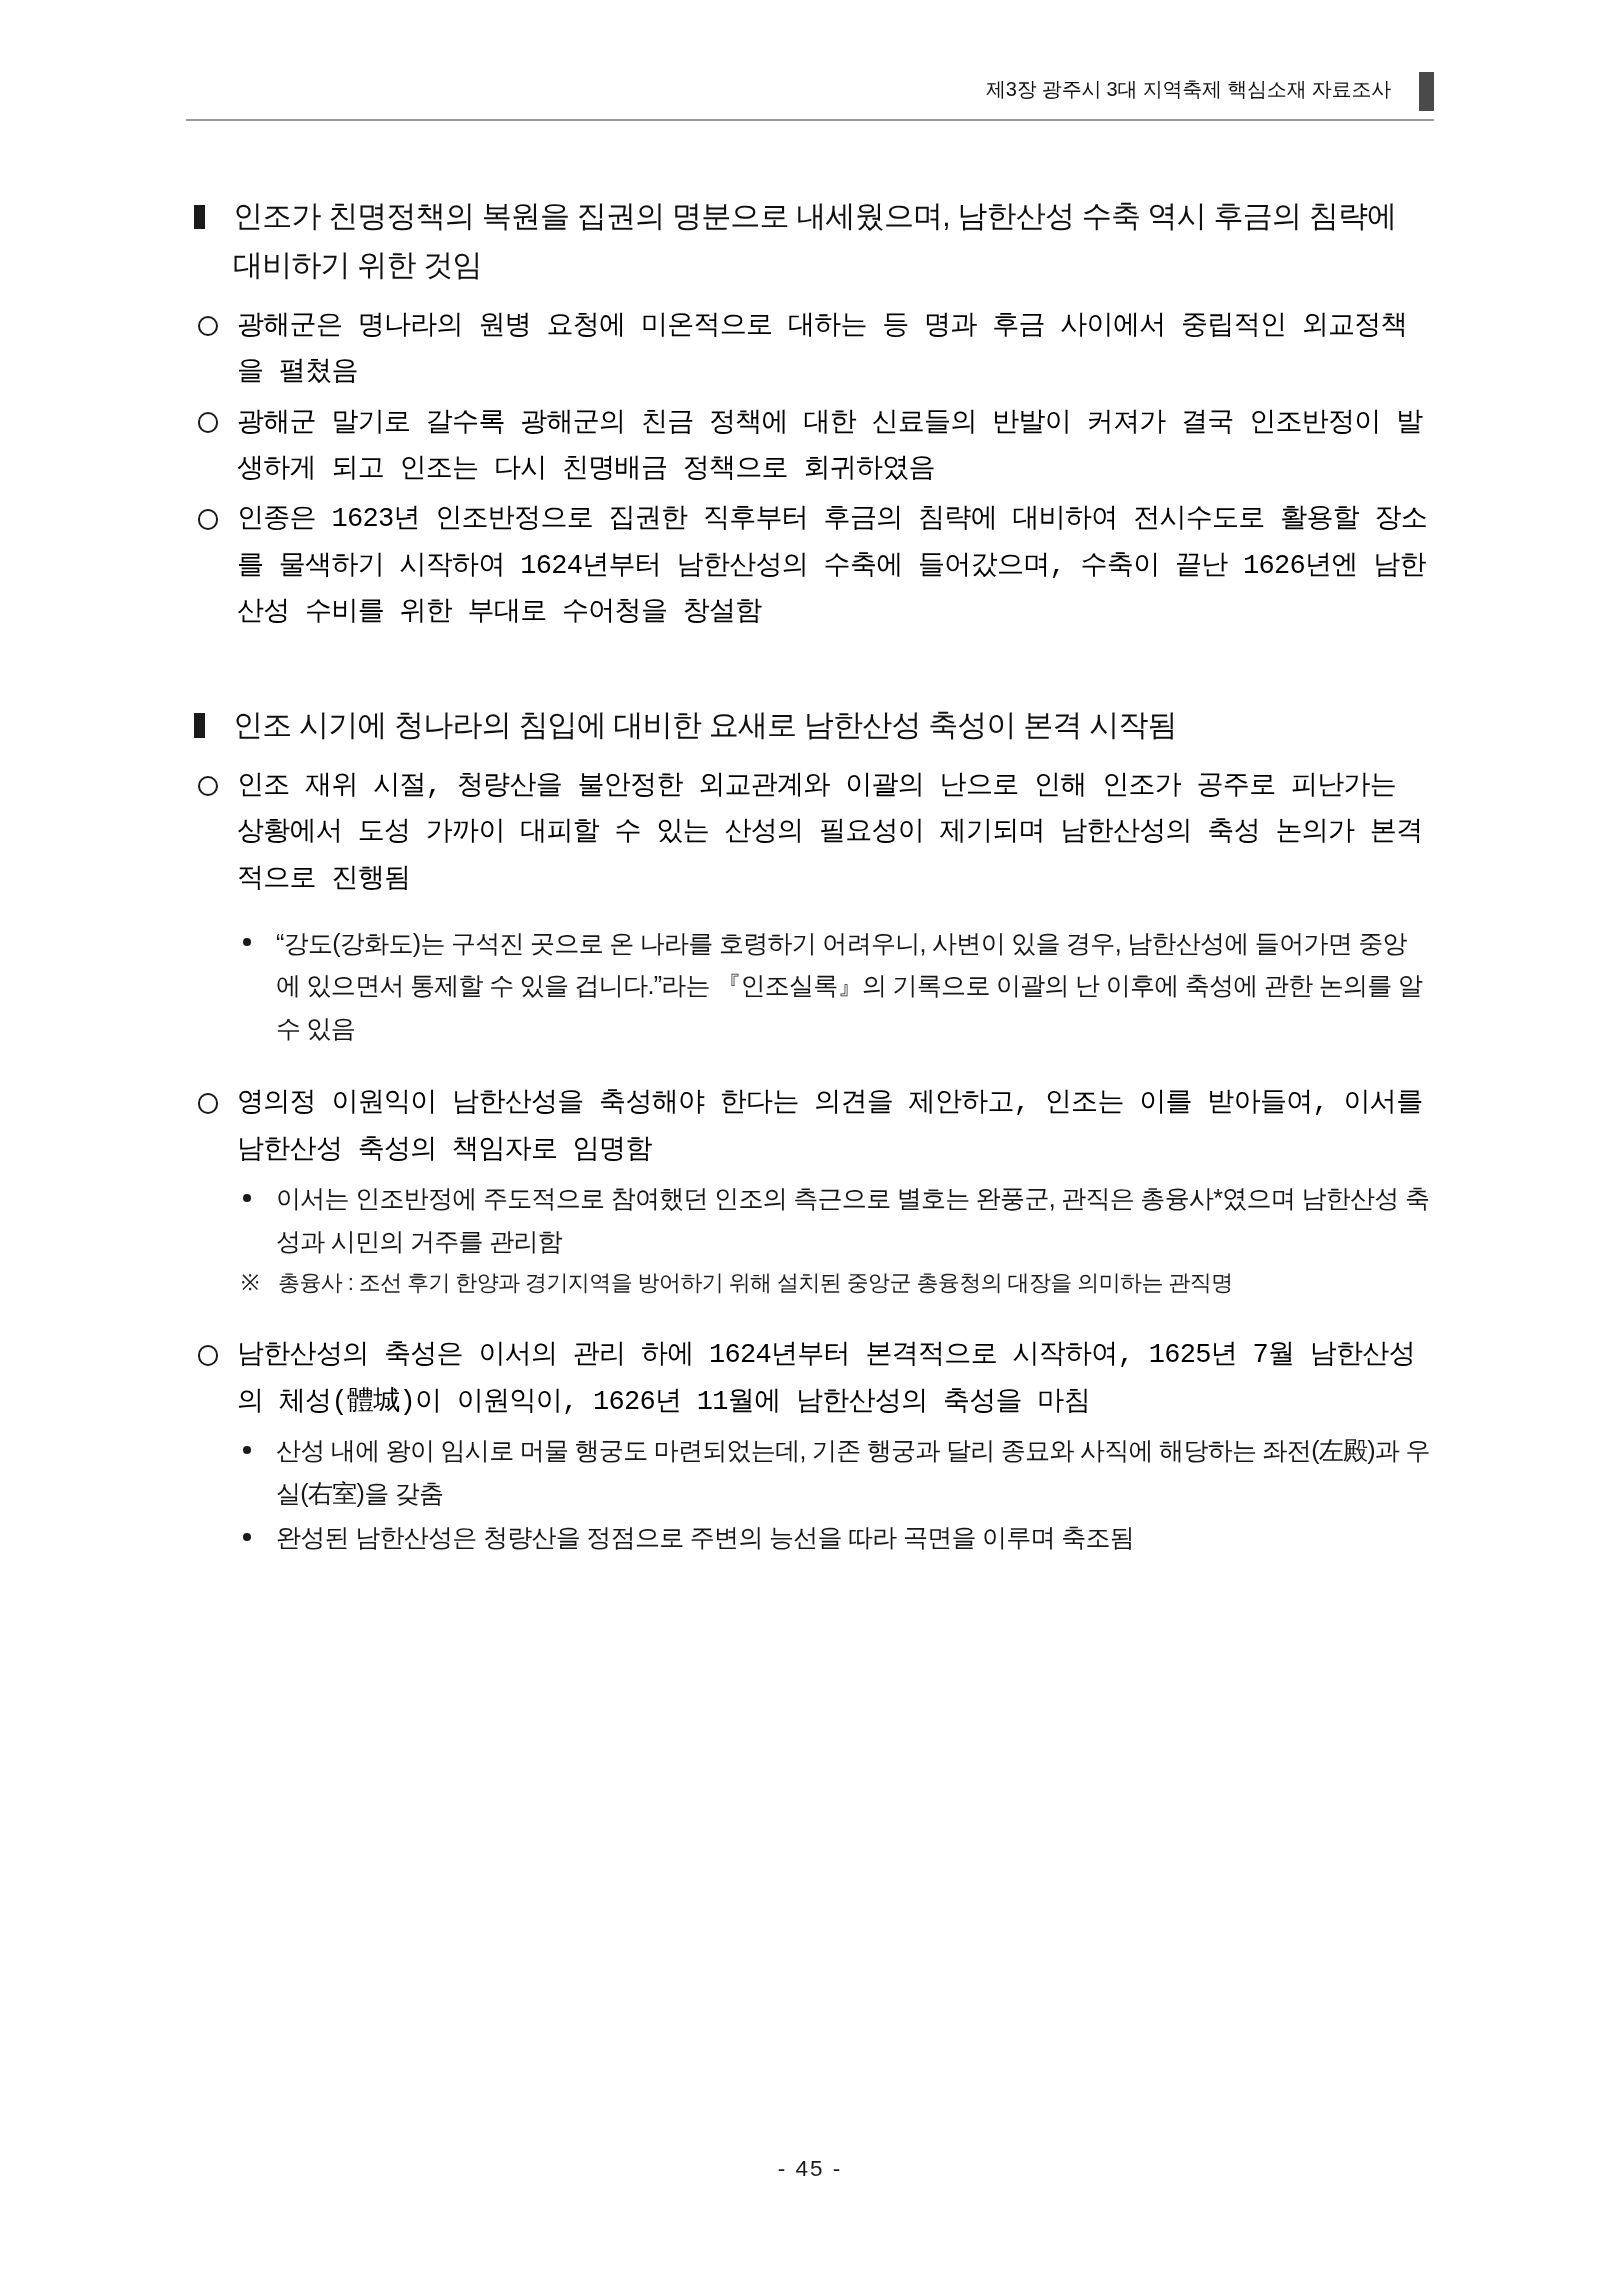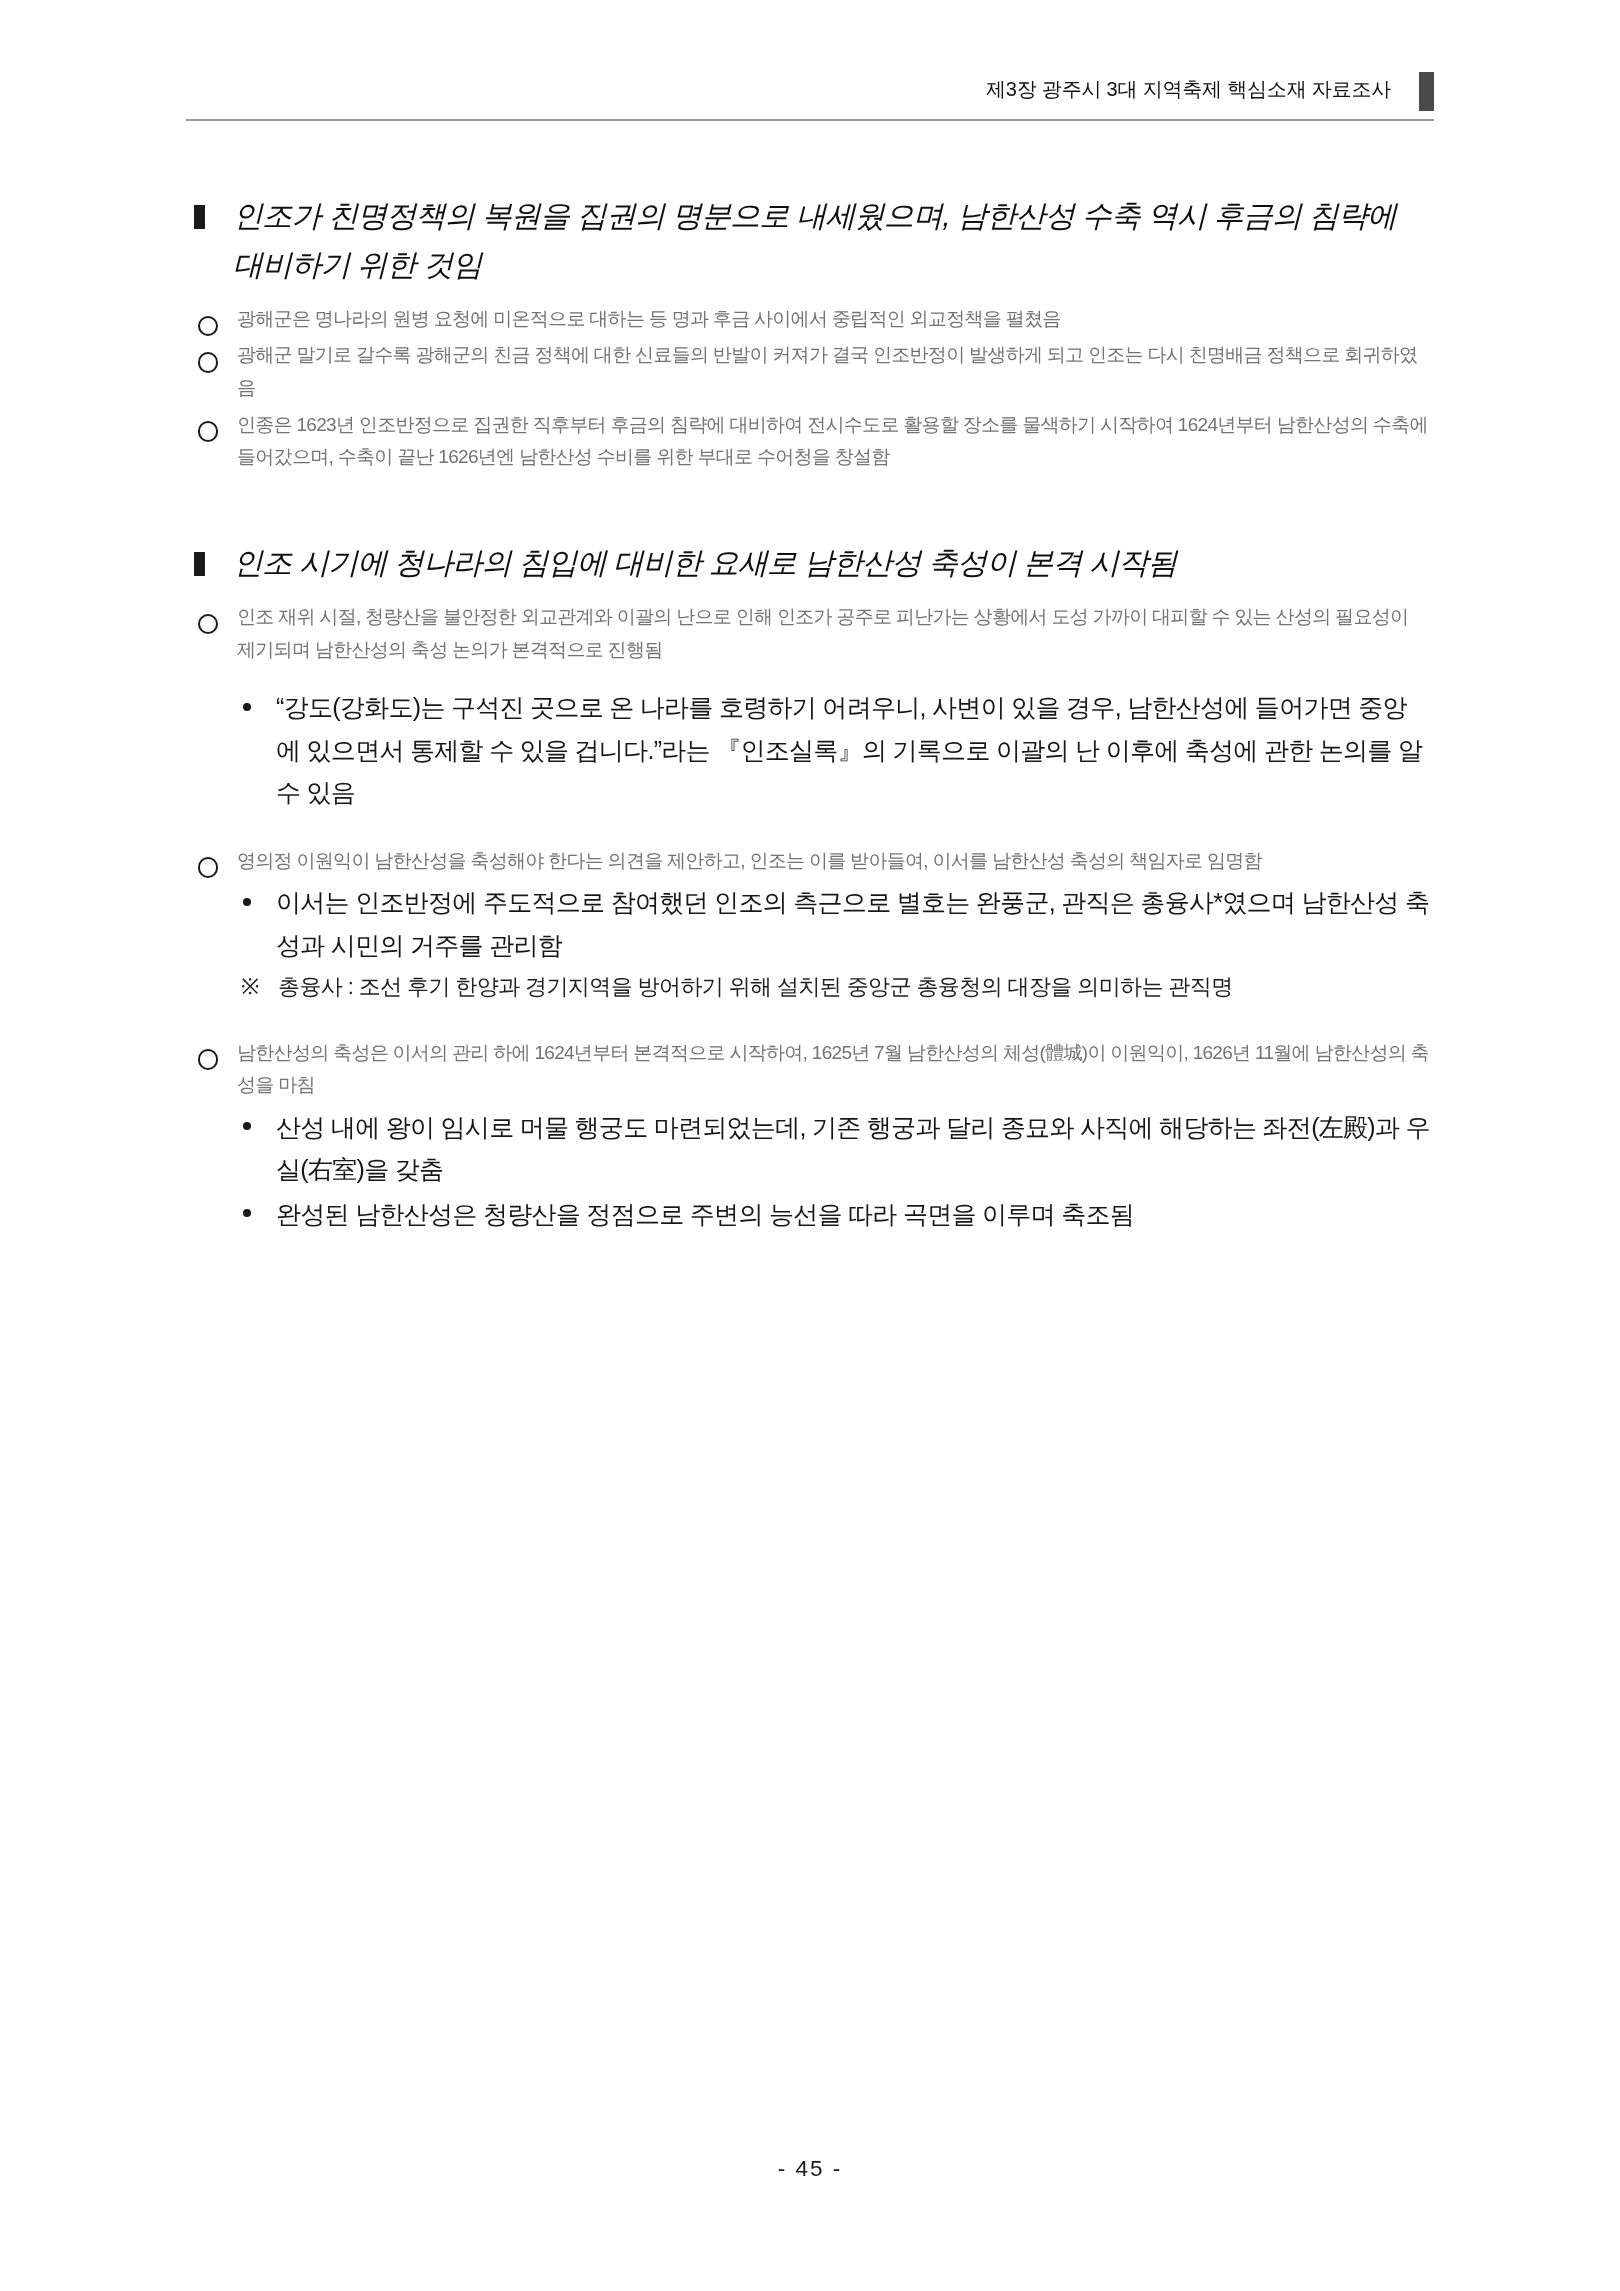--- a/index.html
+++ b/index.html
@@ -68,40 +68,40 @@
 
   
   .lv1 {
     position: relative;
     padding-left: 47px;
     font-size: 30px;
     line-height: 1.62;
     letter-spacing: -0.8px;
     color: #101010;
     margin-bottom: 13.7px;
-    font-style: italic;
   }
   .lv1 .sq {
     position: absolute;
     left: 7.8px;
     top: 12.7px;
     width: 10.8px;
     height: 24.5px;
     background: #1a1a1a;
   }
 
   
   .lv2 {
     position: relative;
     padding-left: 51px;
-    font-size: 19px;
+    font-size: 27px;
     line-height: 1.72;
     letter-spacing: -0.7px;
-    color: #737373;
+    color: #000000;
     margin-bottom: 3.9px;
+    font-family: Liberation Mono, monospace;
   }
   .lv2 .circ {
     position: absolute;
     left: 11.8px;
     top: 12.7px;
     width: 20.6px;
     height: 20.6px;
     border: 2px solid #1a1a1a;
     border-radius: 50%;
     box-sizing: border-box;

